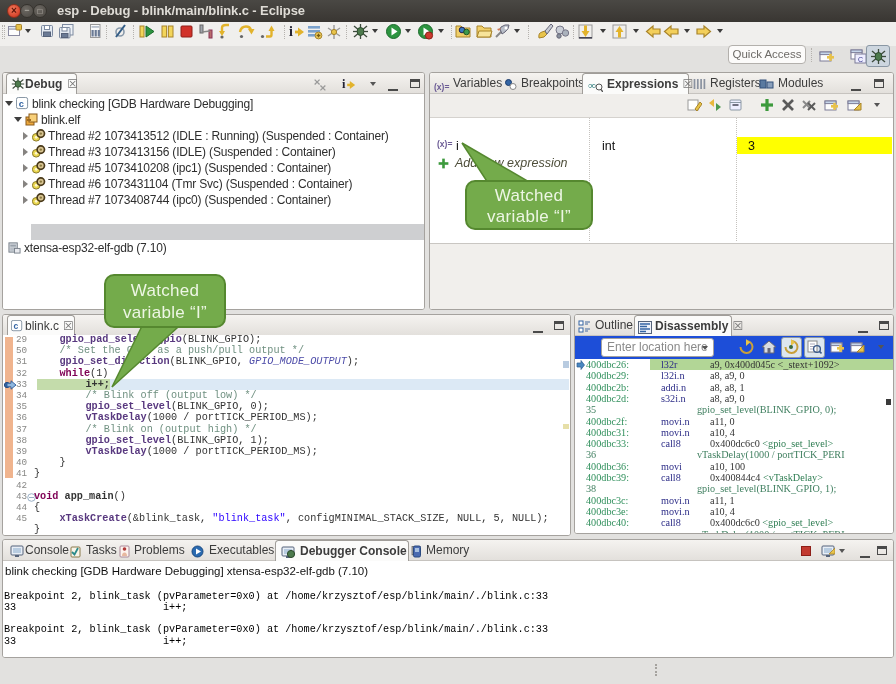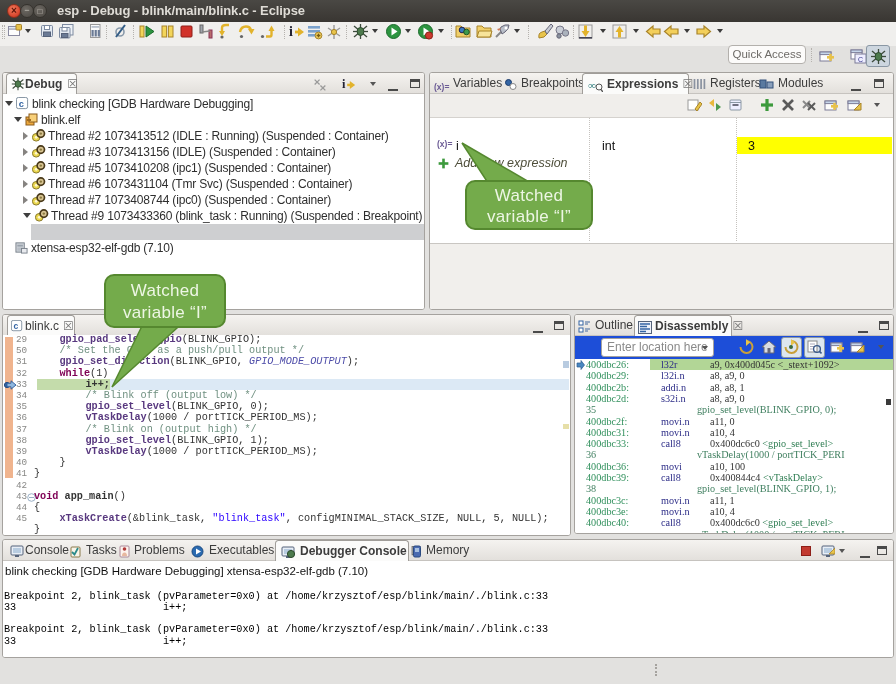--- a/index.html
+++ b/index.html
@@ -301,28 +301,22 @@
             <circle cx="4.2" cy="8.3" r="1.4" fill="#fdf6d0"></circle>
             <circle cx="8.8" cy="4.6" r="3.7" fill="#d8c492" stroke="#4a3a1a" stroke-width="1.7"></circle>
             <circle cx="8.8" cy="4.6" r="1.2" fill="#8a7a40"></circle>
           </svg></span>Thread #6 1073431104 (Tmr Svc) (Suspended : Container)</div>
     <div class="trow" style="left:20px;top:98px"><span class="arr-r"></span><span class="ticon"><svg width="14" height="13" viewBox="0 0 14 13">
             <circle cx="4.2" cy="8.3" r="3.8" fill="#ead74e" stroke="#8a7a2a"></circle>
             <circle cx="4.2" cy="8.3" r="1.4" fill="#fdf6d0"></circle>
             <circle cx="8.8" cy="4.6" r="3.7" fill="#d8c492" stroke="#4a3a1a" stroke-width="1.7"></circle>
             <circle cx="8.8" cy="4.6" r="1.2" fill="#8a7a40"></circle>
           </svg></span>Thread #7 1073408744 (ipc0) (Suspended : Container)</div>
-    <div class="trow" style="left:20px;top:114px"><span class="arr-d" style="margin-right:4px"></span><span class="ticon"><svg width="14" height="13" viewBox="0 0 14 13">
-            <circle cx="4.2" cy="8.3" r="3.8" fill="#ead74e" stroke="#8a7a2a"></circle>
-            <circle cx="4.2" cy="8.3" r="1.4" fill="#fdf6d0"></circle>
-            <circle cx="8.8" cy="4.6" r="3.7" fill="#d8c492" stroke="#4a3a1a" stroke-width="1.7"></circle>
-            <circle cx="8.8" cy="4.6" r="1.2" fill="#8a7a40"></circle>
-          </svg></span>Thread #9 1073433360 (blink_task : Running) (Suspended : Breakpoint)</div>
     <div style="position:absolute;left:28px;top:130px;right:0;height:16px;background:#cecfd1"></div>
-    <div class="trow" style="left:12px;top:146px"><span class="ticon"><svg width="13" height="13" viewBox="0 0 14 14">
+    <div class="trow" style="left:5px;top:146px"><span class="ticon"><svg width="13" height="13" viewBox="0 0 14 14">
             <rect x="1" y="2" width="9" height="10" fill="#cfd4da" stroke="#78808a"></rect>
             <rect x="2.5" y="4" width="6" height="2" fill="#9aa2ac"></rect>
             <rect x="2.5" y="7" width="6" height="3.5" fill="#b8bec6"></rect>
             <rect x="7" y="8" width="6" height="5" fill="#e8eaee" stroke="#78808a"></rect>
           </svg></span>xtensa-esp32-elf-gdb (7.10)</div>
   </div>
 </div>
 
 <div class="panel" id="p-expr" style="left:429px;top:72px;width:465px;height:238px">
   <div class="tabbar"></div>

